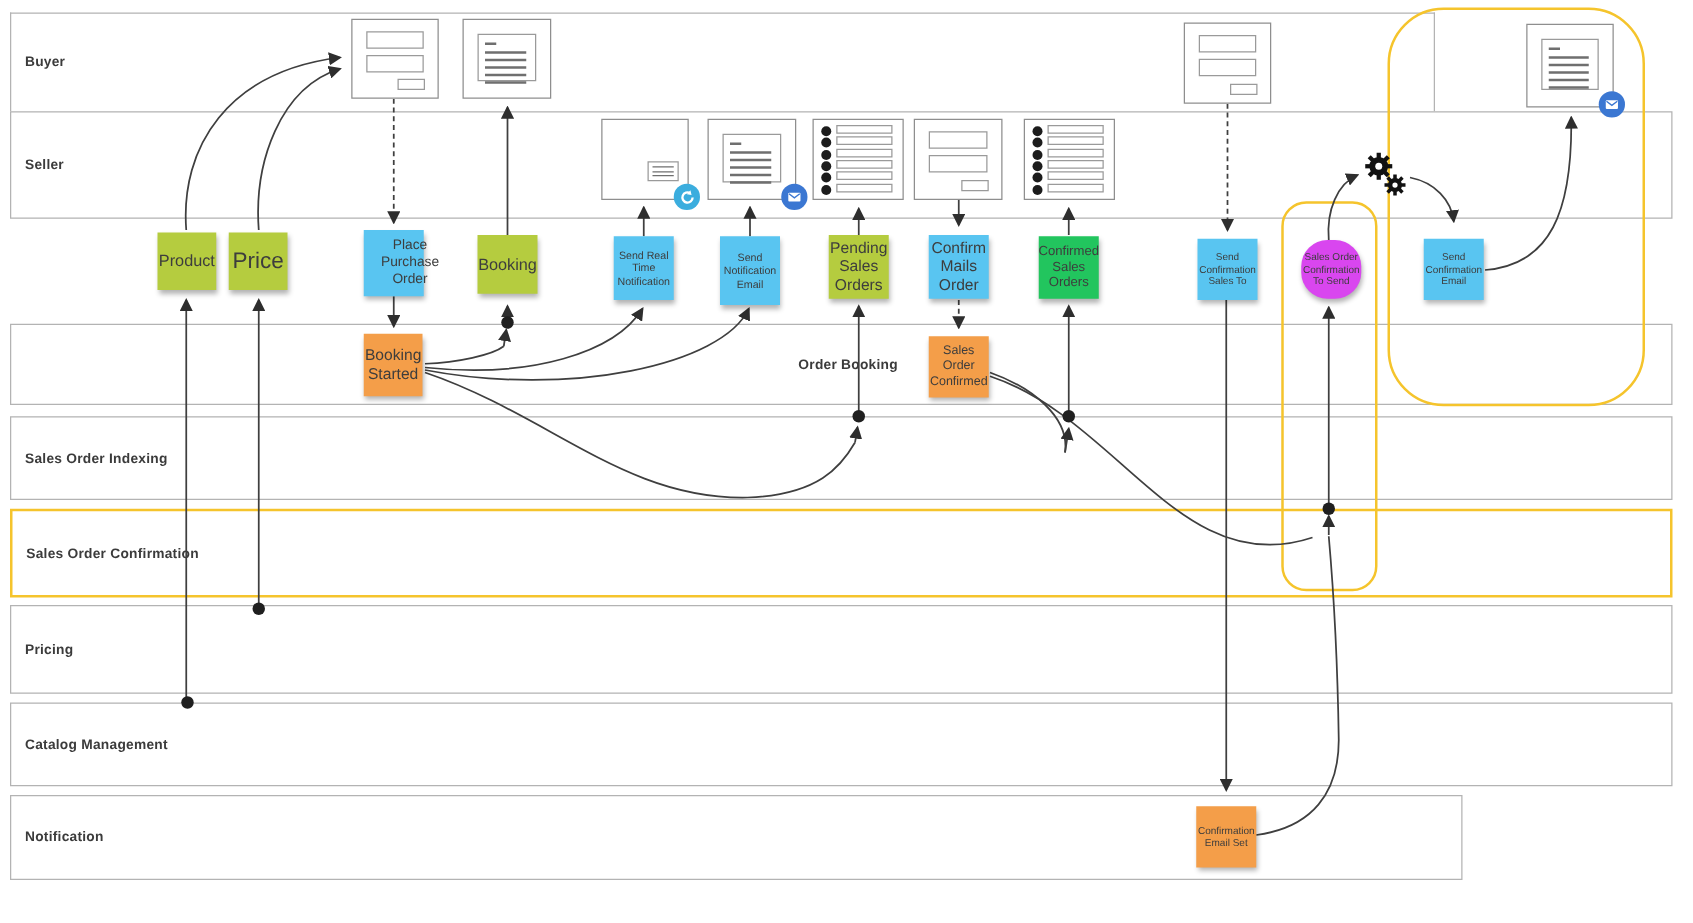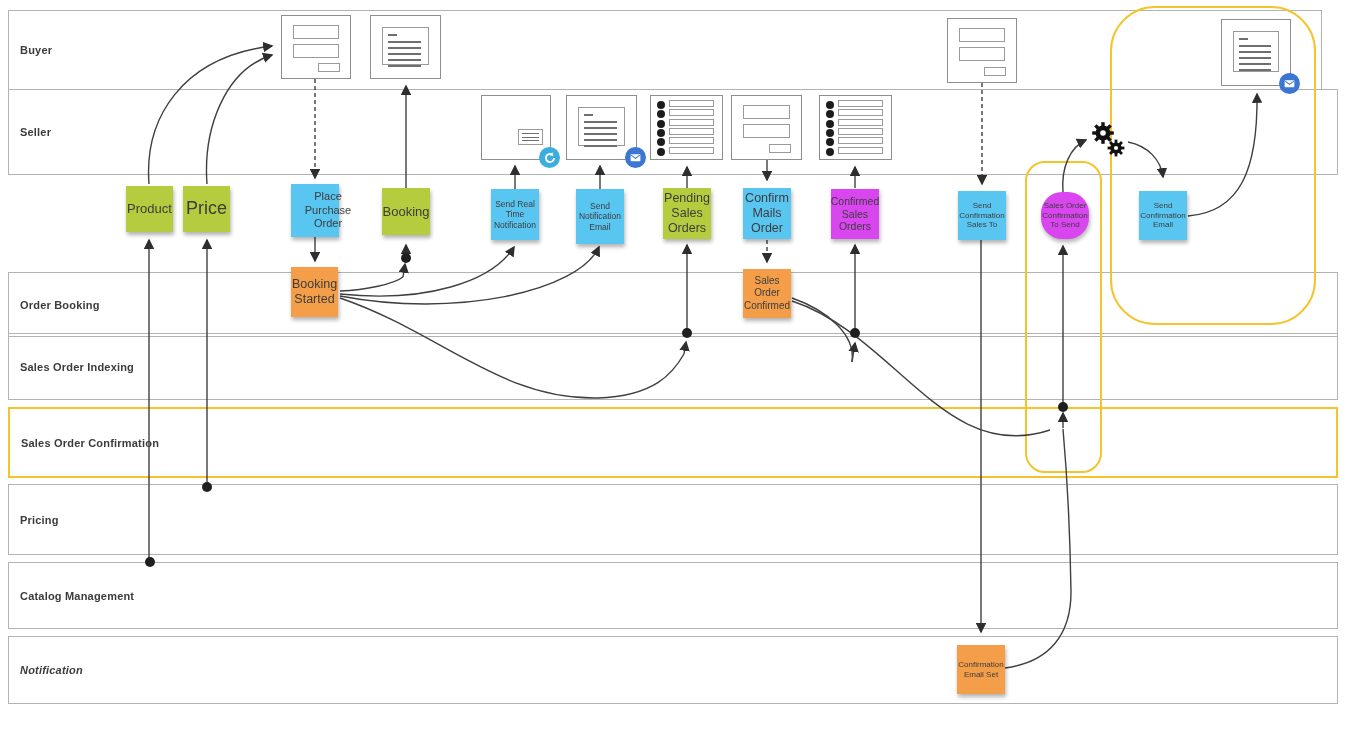--- a/index.html
+++ b/index.html
@@ -19,42 +19,42 @@
   .wf .innerbox{position:absolute;box-sizing:border-box;border:1.3px solid #9a9a9a;}
   .wf .dotrow{position:absolute;width:8px;height:8px;border-radius:50%;background:#1c1c1c;}
   .badge{position:absolute;border-radius:50%;display:flex;align-items:center;justify-content:center;z-index:5;}
   .note{position:absolute;box-sizing:border-box;display:flex;align-items:center;justify-content:center;text-align:center;z-index:6;box-shadow:1px 3px 4px rgba(0,0,0,.3);color:#3d3d3d;line-height:1.22;padding:2px;}
 </style>
 </head>
 <body>
 
 <div id="canvas">
   <div id="lanes">
-      <div class="lane no-bottom" style="left: 8px; top: 10px; width: 1314px; height: 79px;">
+      <div class="lane no-bottom" style="left: 8px; top: 10px; width: 1140px; height: 79px;">
         <span class="lane-label">Buyer</span>
       </div>
       <div class="lane" style="left: 8px; top: 89px; width: 1330px; height: 86px;">
         <span class="lane-label">Seller</span>
       </div>
-      <div class="lane" style="left: 8px; top: 272px; width: 1330px; height: 65px;">
+      <div class="lane" style="left: 8px; top: 259px; width: 1330px; height: 65px; justify-content: center;">
         <span class="lane-label">Order Booking</span>
       </div>
       <div class="lane" style="left: 8px; top: 333px; width: 1330px; height: 67px;">
         <span class="lane-label">Sales Order Indexing</span>
       </div>
       <div class="lane yellow" style="left: 8px; top: 407px; width: 1330px; height: 71px;">
         <span class="lane-label">Sales Order Confirmation</span>
       </div>
       <div class="lane" style="left: 8px; top: 484px; width: 1330px; height: 71px;">
         <span class="lane-label">Pricing</span>
       </div>
       <div class="lane" style="left: 8px; top: 562px; width: 1330px; height: 67px;">
         <span class="lane-label">Catalog Management</span>
       </div>
-      <div class="lane" style="left: 8px; top: 636px; width: 1330px; height: 68px; font-style: italic;">
+      <div class="lane" style="left: 8px; top: 636px; width: 1162px; height: 68px;">
         <span class="lane-label">Notification</span>
       </div>
     </div>
   <div id="frames">
       <div class="frame" style="left: 1110px; top: 6px; width: 206px; height: 319px; border-radius: 45px; border-color: rgb(245, 196, 44);"></div>
       <div class="frame" style="left: 1025px; top: 161px; width: 77px; height: 312px; border-radius: 20px; border-color: rgb(245, 196, 44);"></div>
     </div>
 
   <svg id="overlay" width="1354" height="738" viewBox="0 0 1354 738">
     <defs>
@@ -247,21 +247,21 @@
       </div>
       <div class="note" style="left: 576px; top: 189px; width: 48px; height: 55px; background: rgb(89, 197, 241); font-size: 8.5px;">
         <span>Send Notification Email</span>
       </div>
       <div class="note" style="left: 663px; top: 188px; width: 48px; height: 51px; background: rgb(181, 204, 63); font-size: 12.5px;">
         <span>Pending Sales Orders</span>
       </div>
       <div class="note" style="left: 743px; top: 188px; width: 48px; height: 51px; background: rgb(89, 197, 241); font-size: 12.5px;">
         <span>Confirm Mails Order</span>
       </div>
-      <div class="note" style="left: 831px; top: 189px; width: 48px; height: 50px; background: #d946ef; font-size: 10.5px;">
+      <div class="note" style="left: 831px; top: 189px; width: 48px; height: 50px; background: #22c55e; font-size: 10.5px;">
         <span>Confirmed Sales Orders</span>
       </div>
       <div class="note" style="left: 958px; top: 191px; width: 48px; height: 49px; background: rgb(89, 197, 241); font-size: 8px;">
         <span>Send Confirmation Sales To</span>
       </div>
       <div class="note" style="left: 1041px; top: 192px; width: 48px; height: 47px; background: #d946ef; font-size: 8px; border-radius: 21px;">
         <span>Sales Order Confirmation To Send</span>
       </div>
       <div class="note" style="left: 1139px; top: 191px; width: 48px; height: 49px; background: rgb(89, 197, 241); font-size: 8px;">
         <span>Send Confirmation Email</span>

